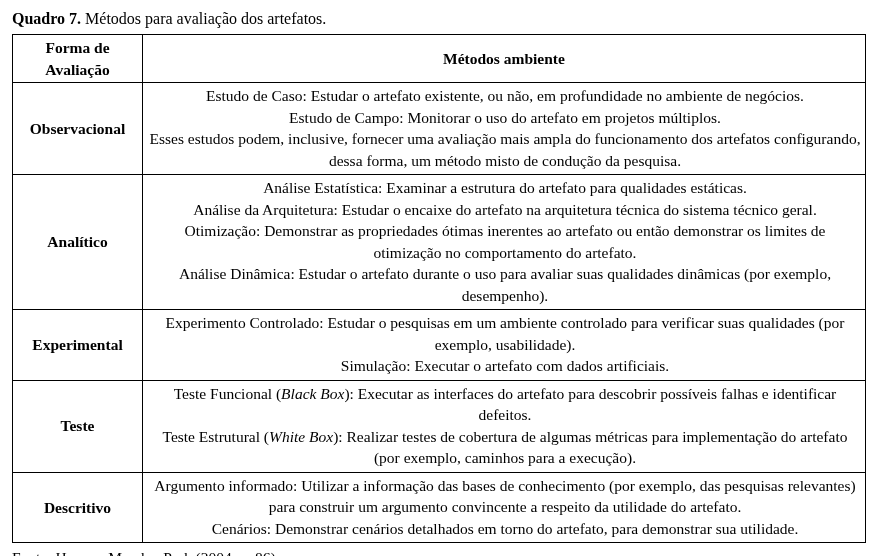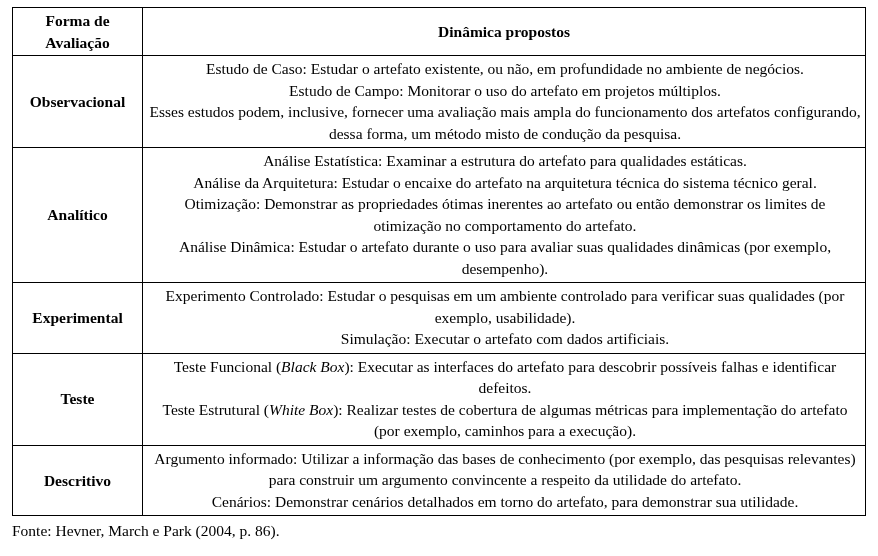--- a/index.html
+++ b/index.html
@@ -66,30 +66,33 @@
     line-height: 20px;
     margin-top: 5px;
     padding-left: 0px;
   }
 </style>
 </head>
 <body>
 
 <div class="page">
 
+  <div class="caption">
+    <span class="caption-label">Quadro 7.</span><span> Métodos para avaliação dos artefatos.</span>
+  </div>
 
   <table class="methods-table">
     <colgroup>
       <col class="form-col">
       <col class="methods-col">
     </colgroup>
     <thead>
       <tr>
         <th class="header-cell">Forma de Avaliação</th>
-        <th class="header-cell">Dinâmica propostos</th>
+        <th class="header-cell">Métodos ambiente</th>
       </tr>
     </thead>
     <tbody>
         <tr>
           <td class="form-cell">Observacional</td>
           <td class="methods-cell">
             <span class="method">Estudo de Caso: Estudar o artefato existente, ou não, em profundidade no ambiente de negócios.</span>
             <span class="method">Estudo de Campo: Monitorar o uso do artefato em projetos múltiplos.</span>
             <span class="method">Esses estudos podem, inclusive, fornecer uma avaliação mais ampla do funcionamento dos artefatos configurando, dessa forma, um método misto de condução da pesquisa.</span>
           </td>

